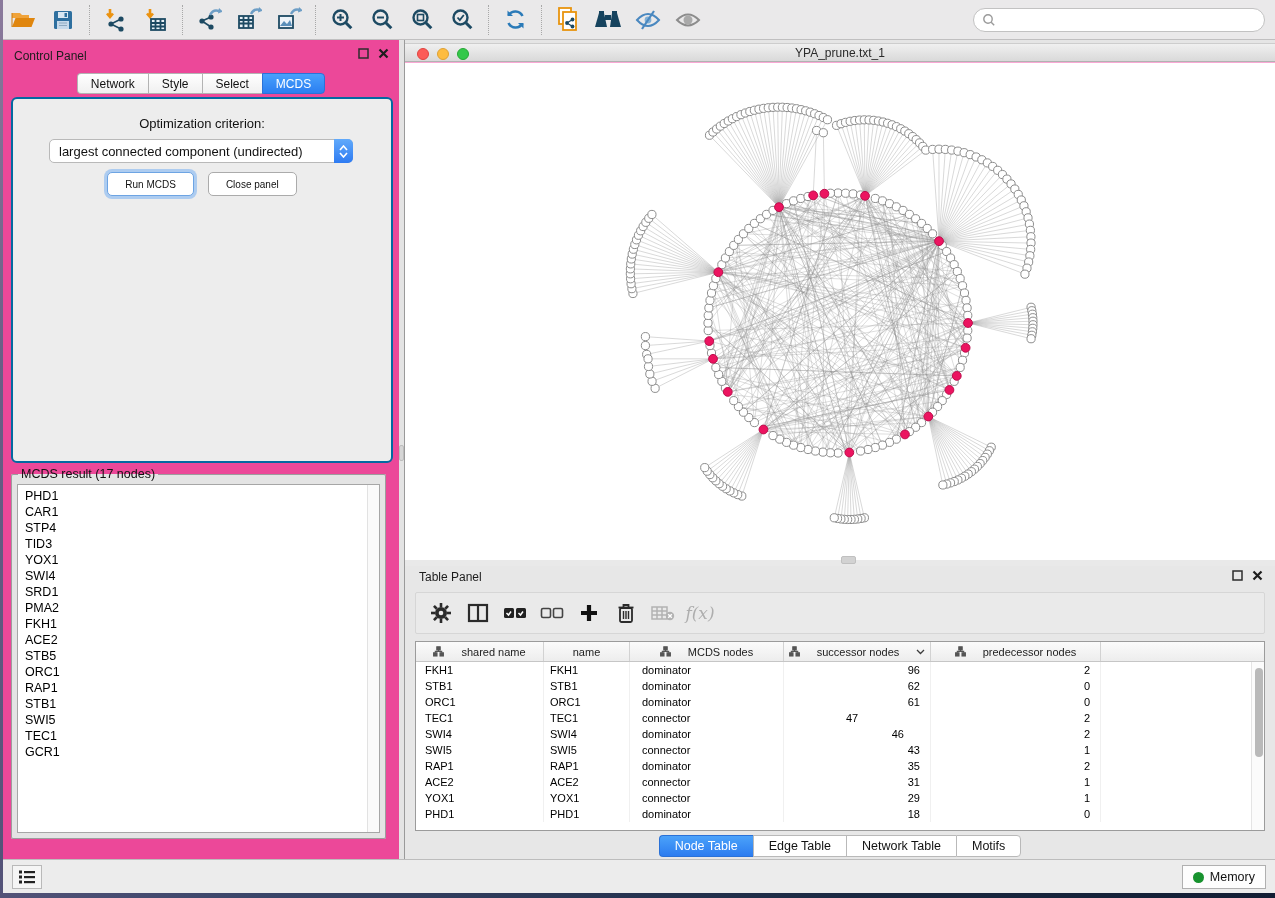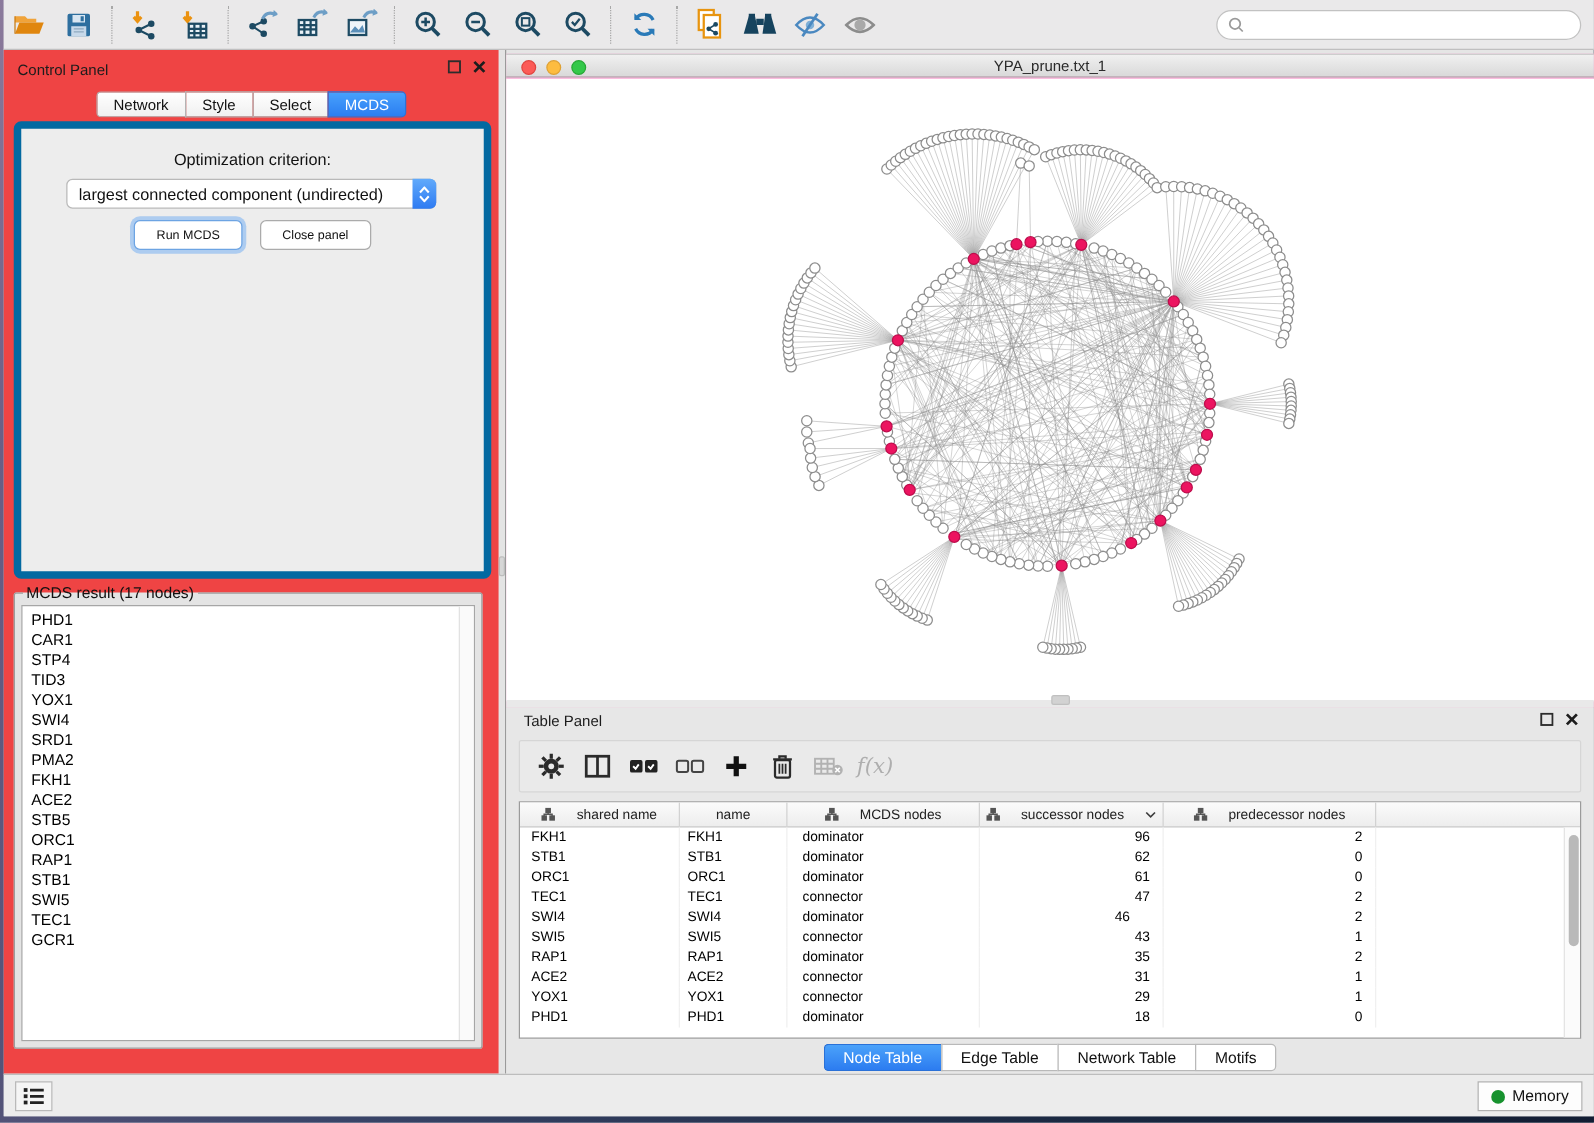--- a/index.html
+++ b/index.html
@@ -12,32 +12,32 @@
   
   .toolbar { position:absolute; left:0; top:0; right:0; height:40px; background:#eae9ea;
     border-bottom:1px solid #c0bfc0; display:flex; align-items:center; }
   .tbtn { width:30px; height:30px; margin:0 5px; display:flex; align-items:center; justify-content:center; }
   .tsep { width:1px; height:30px; margin:0 6px; border-left:1px dotted #a8a8a8; }
   .searchbox { position:absolute; right:10px; top:8px; width:292px; height:24px; background:#fff;
     border:1px solid #c2c2c2; border-radius:13px; display:flex; align-items:center; padding-left:8px; }
   .searchbox input { border:none; outline:none; flex:1; font-size:12px; margin-left:5px; background:transparent; }
 
   
-  .control-panel { position:absolute; left:0; top:40px; width:396px; bottom:34px; background:#ef4444; }
+  .control-panel { position:absolute; left:0; top:40px; width:396px; bottom:34px; background:#ec4899; }
   .cp-header { position:absolute; left:0; top:0; right:0; height:30px; }
   .cp-title { position:absolute; left:11px; top:9px; font-size:12px; color:#1c1c1c; }
   .win-icons { position:absolute; right:10px; top:8px; display:flex; gap:9px; align-items:center; }
   .cp-tabs { position:absolute; left:0; top:33px; width:100%; display:flex; justify-content:center; }
   .cp-tab { height:21px; line-height:20px; padding:0 13px; font-size:12px; color:#111; background:linear-gradient(#ffffff,#f0f0f0);
     border:1px solid #b3b3b3; border-right:none; }
   .cp-tab:first-child { border-radius:4px 0 0 4px; }
   .cp-tab:last-child { border-radius:0 4px 4px 0; border-right:1px solid #b3b3b3; }
   .cp-tab.active { background:linear-gradient(#48a1fc,#2b7ef1); color:#fff; border-color:#2a72d8; }
   .cp-inner { position:absolute; left:8px; right:6px; top:57px; height:366px; background:#ededed;
-    border:6px solid #0369a1; border-radius:6px; }
+    border:2px solid #0369a1; border-radius:6px; }
   .opt-label { text-align:center; margin-top:17px; font-size:13px; color:#111; }
   .dropdown { position:absolute; left:36px; right:38px; top:40px; height:24px; background:#fff;
     border:1px solid #b9b9b9; border-radius:5px; font-size:13px; color:#111;
     display:flex; align-items:center; padding-left:9px; }
   .dd-stepper { position:absolute; right:-1px; top:-1px; width:19px; height:24px; border-radius:0 5px 5px 0;
     background:linear-gradient(#61aafb,#2e7bf2); display:flex; flex-direction:column; align-items:center; justify-content:center; gap:1px; }
   .btn-row { position:absolute; left:0; right:0; top:73px; display:flex; justify-content:center; gap:14px; }
   .btn { height:24px; padding:0 17px; font-size:10px; color:#111; background:#fff;
     border:1px solid #ababab; border-radius:5px; font-family:"Liberation Sans",sans-serif; }
   .btn.focused { border-color:#6da4e3; box-shadow:0 0 0 3px rgba(121,177,243,.55); }
@@ -1191,21 +1191,21 @@
             <div class="tcell" style="width: 128px; padding-left: 9px;">ORC1</div>
             <div class="tcell" style="width: 86px; padding-left: 6px;">ORC1</div>
             <div class="tcell" style="width: 154px; padding-left: 12px;">dominator</div>
             <div class="tcell" style="width: 147px; padding-right: 10px; text-align: right;">61</div>
             <div class="tcell" style="width: 170px; padding-right: 10px; text-align: right;">0</div>
           </div>
           <div class="trow">
             <div class="tcell" style="width: 128px; padding-left: 9px;">TEC1</div>
             <div class="tcell" style="width: 86px; padding-left: 6px;">TEC1</div>
             <div class="tcell" style="width: 154px; padding-left: 12px;">connector</div>
-            <div class="tcell" style="width: 147px; padding-right: 10px; text-align: right;">47</div>
+            <div class="tcell" style="width: 147px; padding-right: 10px; text-align: center;">47</div>
             <div class="tcell" style="width: 170px; padding-right: 10px; text-align: right;">2</div>
           </div>
           <div class="trow">
             <div class="tcell" style="width: 128px; padding-left: 9px;">SWI4</div>
             <div class="tcell" style="width: 86px; padding-left: 6px;">SWI4</div>
             <div class="tcell" style="width: 154px; padding-left: 12px;">dominator</div>
             <div class="tcell" style="width: 147px; padding-right: 26px; text-align: right;">46</div>
             <div class="tcell" style="width: 170px; padding-right: 10px; text-align: right;">2</div>
           </div>
           <div class="trow">

